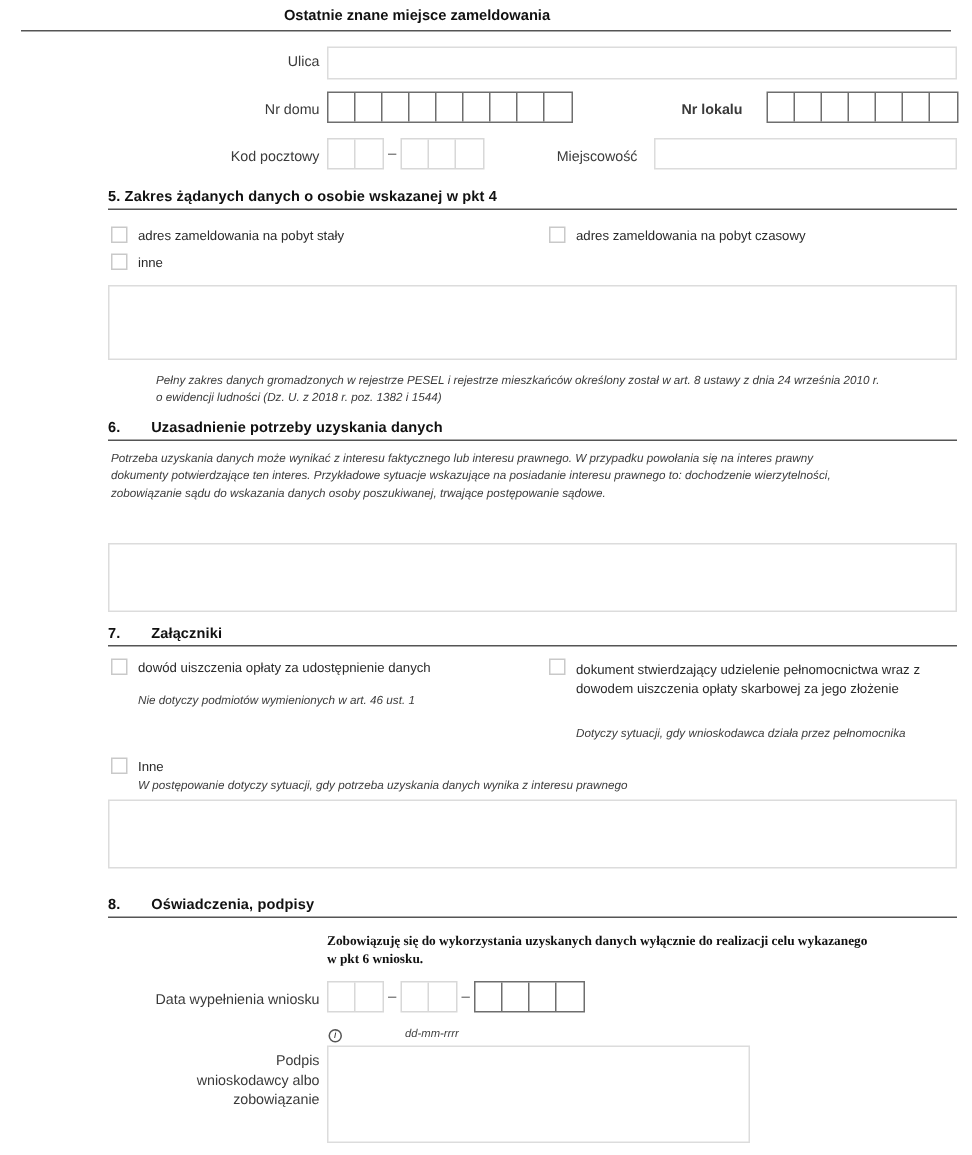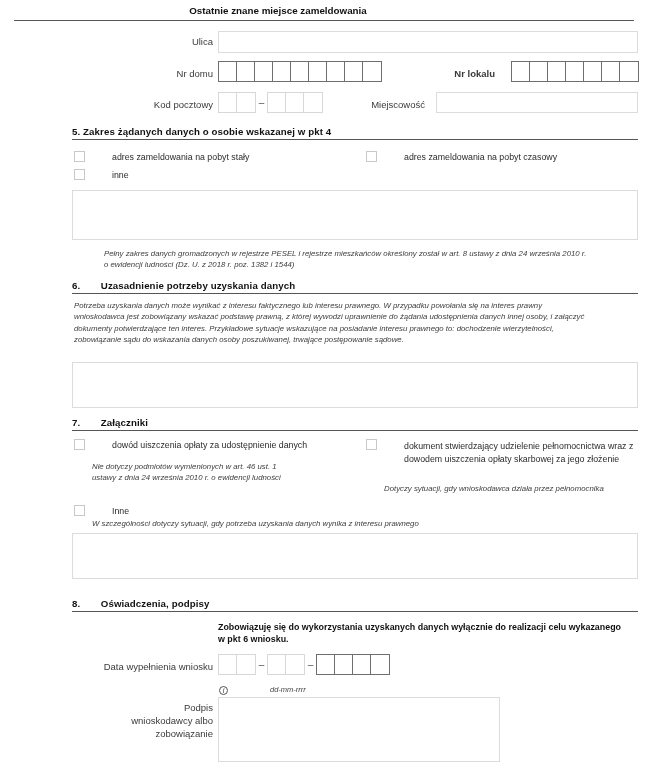--- a/index.html
+++ b/index.html
@@ -46,21 +46,20 @@
     display: inline-block;
     vertical-align: top;
     flex: 0 0 auto;
   }
   .cb-row { display: flex; align-items: flex-start; gap: 7px; }
   .cb-txt {
     font-size: 8.8px;
     color: #2a2a2a;
     line-height: 1.3;
     padding-top: 1px;
-    margin-left: 20px;
   }
   .textbox {
     border: 1px solid #dcdcdc;
     background: #fff;
   }
   .inputline {
     border: 1px solid #dcdcdc;
     background: #fff;
   }
 
@@ -201,65 +200,63 @@
   <div>o ewidencji ludności (Dz. U. z 2018 r. poz. 1382 i 1544)</div>
 </div>
 
 <div class="abs sec-head" style="top:280px; left:72px; width:566px;">
   <span class="sec-num wide">6.</span>
   <span>Uzasadnienie potrzeby uzyskania danych</span>
 </div>
 
 <div class="abs note" style="top:300px; left:74px; width:564px;">
   <div>Potrzeba uzyskania danych może wynikać z interesu faktycznego lub interesu prawnego. W przypadku powołania się na interes prawny</div>
-  <div>wnioskodawca jest zobowiązany wskazać podstawę prawną, z której wywodzi uprawnienie do żądania udostępnienia danych innej osoby, i załączyć</div>
   <div>dokumenty potwierdzające ten interes. Przykładowe sytuacje wskazujące na posiadanie interesu prawnego to: dochodzenie wierzytelności,</div>
   <div>zobowiązanie sądu do wskazania danych osoby poszukiwanej, trwające postępowanie sądowe.</div>
 </div>
 
 <div class="abs textbox" style="top:362px; left:72px; width:566px; height:46px;">
   
 </div>
 
 <div class="abs sec-head" style="top:417px; left:72px; width:566px;">
   <span class="sec-num wide">7.</span>
   <span>Załączniki</span>
 </div>
 
 <div class="abs cb-row" style="top:439px; left:74px; width:290px;">
   <span class="cb"></span>
   <span class="cb-txt">dowód uiszczenia opłaty za udostępnienie danych</span>
 </div>
 <div class="abs note" style="top:461px; left:92px; width:250px;">
   <div>Nie dotyczy podmiotów wymienionych w art. 46 ust. 1</div>
-  <div>ustawy z dnia 24 września 2010 r. o ewidencji ludności</div>
 </div>
 
 <div class="abs cb-row" style="top:439px; left:366px; width:272px;">
   <span class="cb"></span>
   <span class="cb-txt" style="line-height:1.45;">dokument stwierdzający udzielenie pełnomocnictwa wraz z dowodem uiszczenia opłaty skarbowej za jego złożenie</span>
 </div>
 <div class="abs note" style="top:483px; left:384px; width:254px;">Dotyczy sytuacji, gdy wnioskodawca działa przez pełnomocnika</div>
 
 <div class="abs cb-row" style="top:505px; left:74px; width:560px;">
   <span class="cb"></span>
   <span class="cb-txt">Inne</span>
 </div>
-<div class="abs note" style="top:518px; left:92px; width:546px;">W szczególności dotyczy sytuacji, gdy potrzeba uzyskania danych wynika z interesu prawnego</div>
+<div class="abs note" style="top:518px; left:92px; width:546px;">W postępowanie dotyczy sytuacji, gdy potrzeba uzyskania danych wynika z interesu prawnego</div>
 
 <div class="abs textbox" style="top:533px; left:72px; width:566px; height:46px;">
   
 </div>
 
 <div class="abs sec-head" style="top:598px; left:72px; width:566px;">
   <span class="sec-num wide">8.</span>
   <span>Oświadczenia, podpisy</span>
 </div>
 
-<div class="abs bold-stmt" style="top:621px; left:218px; width:422px;">
+<div class="abs bold-stmt" style="top:621px; left:218px; width:422px;font-family:Liberation Serif, serif;">
   <div>Zobowiązuję się do wykorzystania uzyskanych danych wyłącznie do realizacji celu wykazanego</div>
   <div>w pkt 6 wniosku.</div>
 </div>
 
 <div class="abs lbl-right" style="top:661px; left:82px; width:131px;">Data wypełnienia wniosku</div>
 <div class="abs comb-group" style="top:654px; left:218px; height:21px;">
   <div class="comb light" style="height:21px;">
     <div class="cell"></div>
     <div class="cell"></div>
   </div>

